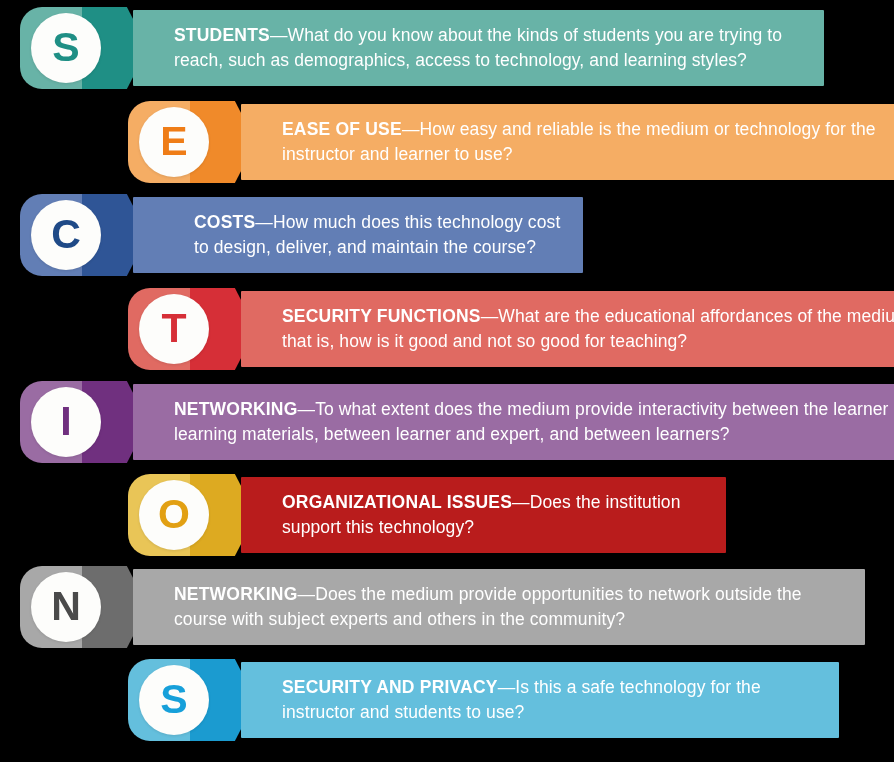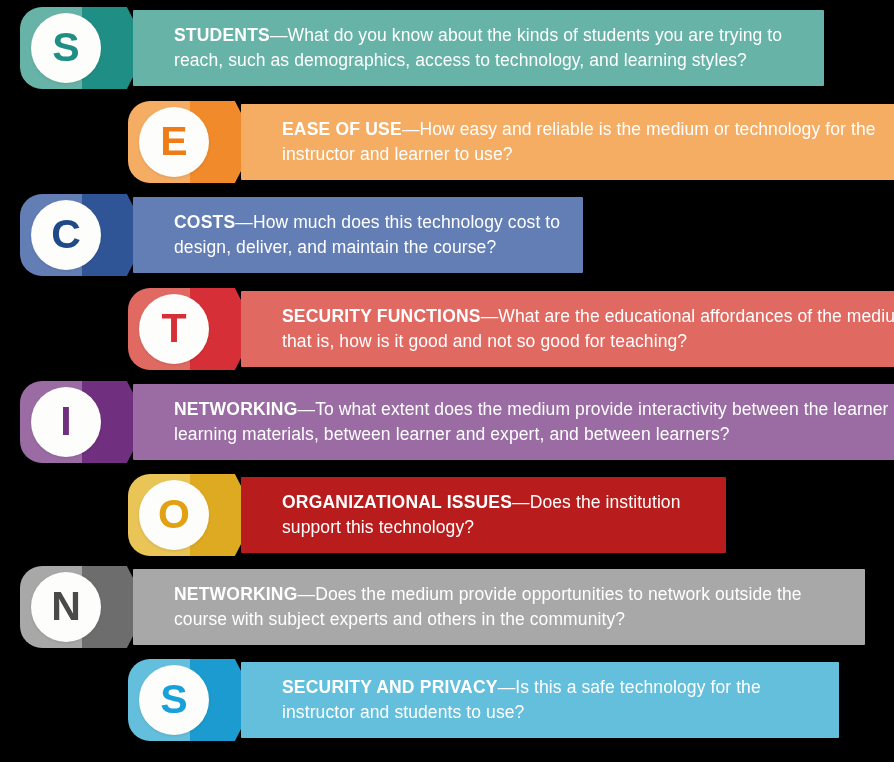--- a/index.html
+++ b/index.html
@@ -112,21 +112,21 @@
       </div>
     </div>
     <div class="row" style="left: 20px; top: 194px; width: 563px;">
       <div class="badge">
         <div class="pill" style="background: rgb(98, 126, 181);"></div>
         <div class="arrow" style="background: rgb(47, 85, 150);"></div>
         <div class="disc">
           <span class="letter" style="color: rgb(31, 74, 135);">C</span>
         </div>
       </div>
-      <div class="bar" style="background: rgb(98, 126, 181); width: 450px;">
+      <div class="bar" style="background: rgb(98, 126, 181); width: 450px; padding-left: 20px;">
         <div class="bar-text"><b>COSTS</b><span>—</span><span>How much does this technology cost to design, deliver, and maintain the course?</span></div>
       </div>
     </div>
     <div class="row" style="left: 128px; top: 288px; width: 831px;">
       <div class="badge">
         <div class="pill" style="background: rgb(224, 106, 98);"></div>
         <div class="arrow" style="background: rgb(214, 47, 55);"></div>
         <div class="disc">
           <span class="letter" style="color: rgb(214, 47, 55);">T</span>
         </div>

